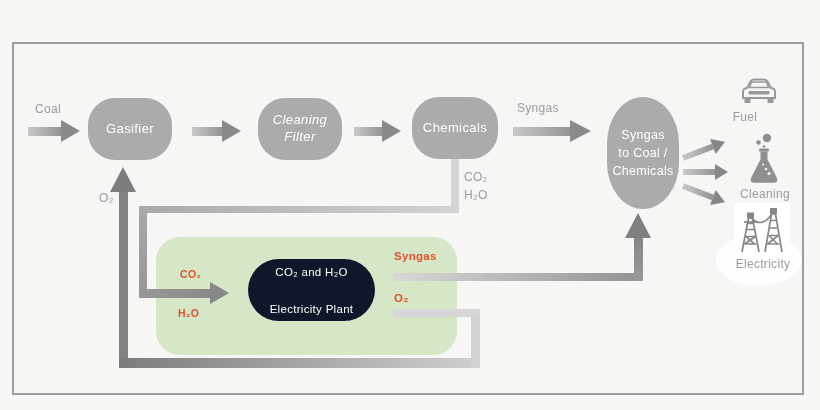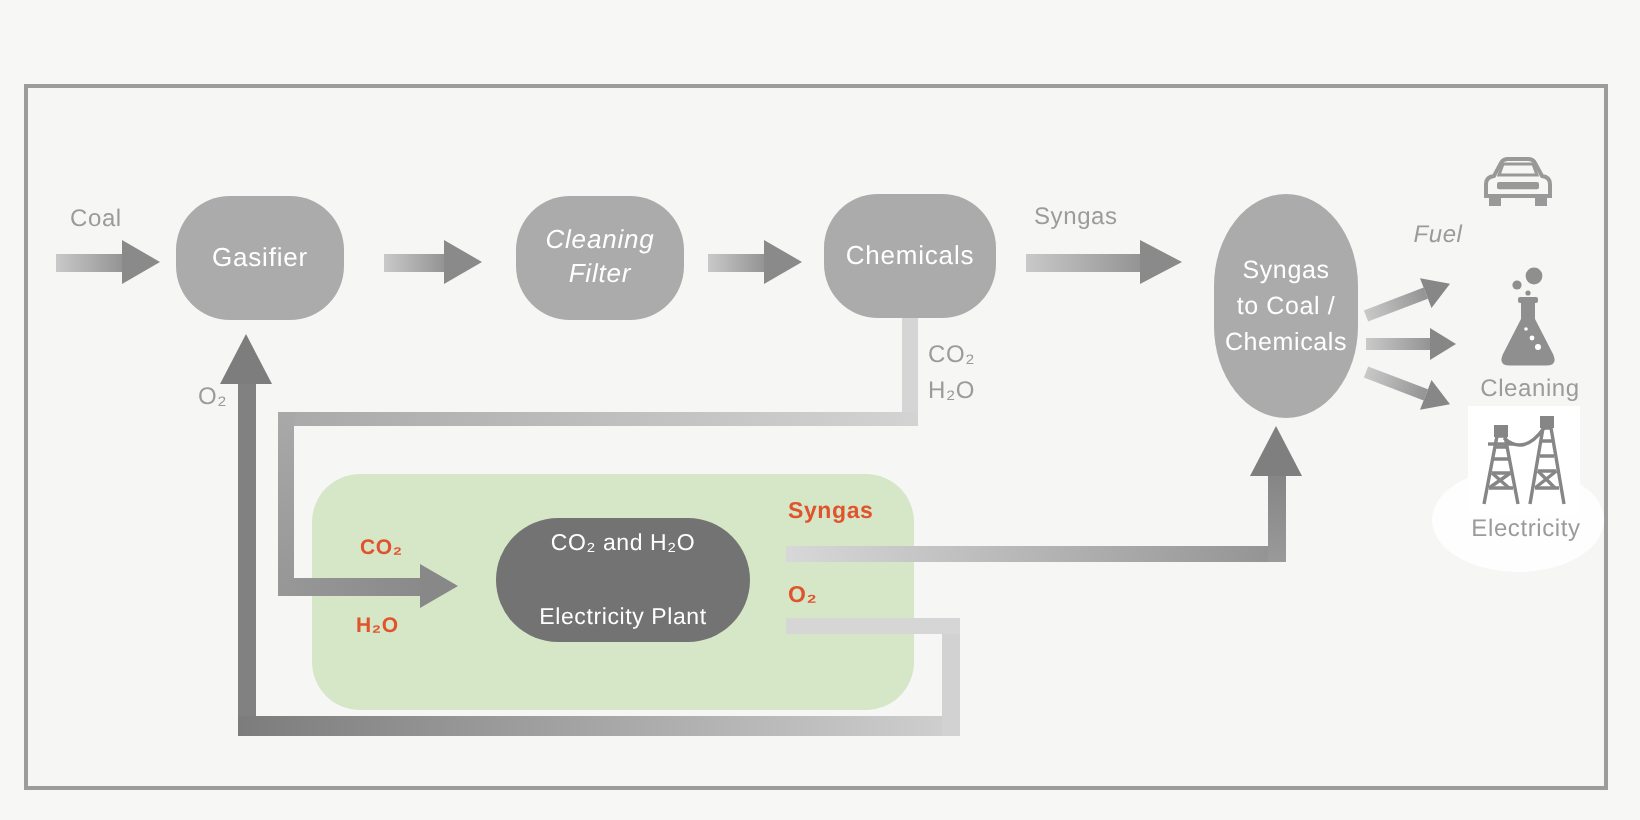--- a/index.html
+++ b/index.html
@@ -36,21 +36,21 @@
   .fa-head{width:0;height:0;border-top:11px solid transparent;border-bottom:11px solid transparent;border-left:19px solid #8a8a8a;}
   .fan{transform-origin:left center;}
   .fan .fa-body{height:6px;}
   .fan .fa-head{border-top:8px solid transparent;border-bottom:8px solid transparent;border-left:13px solid #878787;}
   
   .seg{position:absolute;}
   .head-up{position:absolute;width:0;height:0;border-left:13px solid transparent;border-right:13px solid transparent;}
   
   .ncf-box{position:absolute;left:156px;top:237px;width:301px;height:118px;background:#d5e7c7;border-radius:24px;}
   .orange-pill{
-    position:absolute;left:248px;top:259px;width:127px;height:62px;background:#737373;border-radius:31px;
+    position:absolute;left:248px;top:259px;width:127px;height:62px;background:#0f172a;border-radius:31px;
     color:#fff;display:flex;flex-direction:column;align-items:center;justify-content:center;gap:25px;
     font-size:11.5px;letter-spacing:.3px;text-align:center;
   }
   .whitebox{position:absolute;background:#ffffff;}
   .ellipse{position:absolute;border-radius:50%;background:rgba(255,255,255,.85);}
   svg{display:block;}
 </style>
 </head>
 <body>
 
@@ -149,21 +149,21 @@
 
   <div class="seg" style="left:736px;top:75px;">
     <svg width="46" height="32" viewBox="0 0 46 32">
       <path d="M7 23 V17 Q7 13.5 11 13 L14.5 6.5 Q15.5 4.5 18 4.5 H28 Q30.5 4.5 31.5 6.5 L35 13 Q39 13.5 39 17 V23 Z" fill="none" stroke="#999999" stroke-width="2"></path>
       <path d="M15.5 7 L13.5 12.5 H32.5 L30.5 7 Z" fill="none" stroke="#999999" stroke-width="1.5"></path>
       <rect x="12.5" y="16" width="21" height="3.6" rx="1" fill="#999999"></rect>
       <rect x="8.5" y="23" width="6" height="5" fill="#999999"></rect>
       <rect x="31.5" y="23" width="6" height="5" fill="#999999"></rect>
     </svg>
   </div>
-  <div class="lbl center" style="left:674px;top:110px;width:90px;font-style:italic;">Fuel</div>
+  <div class="lbl center" style="left:700px;top:110px;width:90px;">Fuel</div>
 
   <div class="seg" style="left:744px;top:133px;">
     <svg width="40" height="54" viewBox="0 0 40 54">
       <circle cx="23" cy="5" r="4.2" fill="#8f8f8f"></circle>
       <circle cx="14.5" cy="9.5" r="2.3" fill="#8f8f8f"></circle>
       <circle cx="20" cy="13.5" r="1.3" fill="#8f8f8f"></circle>
       <rect x="15" y="15.5" width="10" height="3" rx="1" fill="#8f8f8f"></rect>
       <path d="M16.5 18.5 V26.5 L7.5 44 Q4.8 49.8 11 49.8 H29 Q35.2 49.8 32.5 44 L23.5 26.5 V18.5 Z" fill="#8f8f8f"></path>
       <circle cx="22" cy="36" r="1.2" fill="#ffffff"></circle>
       <circle cx="25" cy="40.5" r="1.5" fill="#ffffff"></circle>

